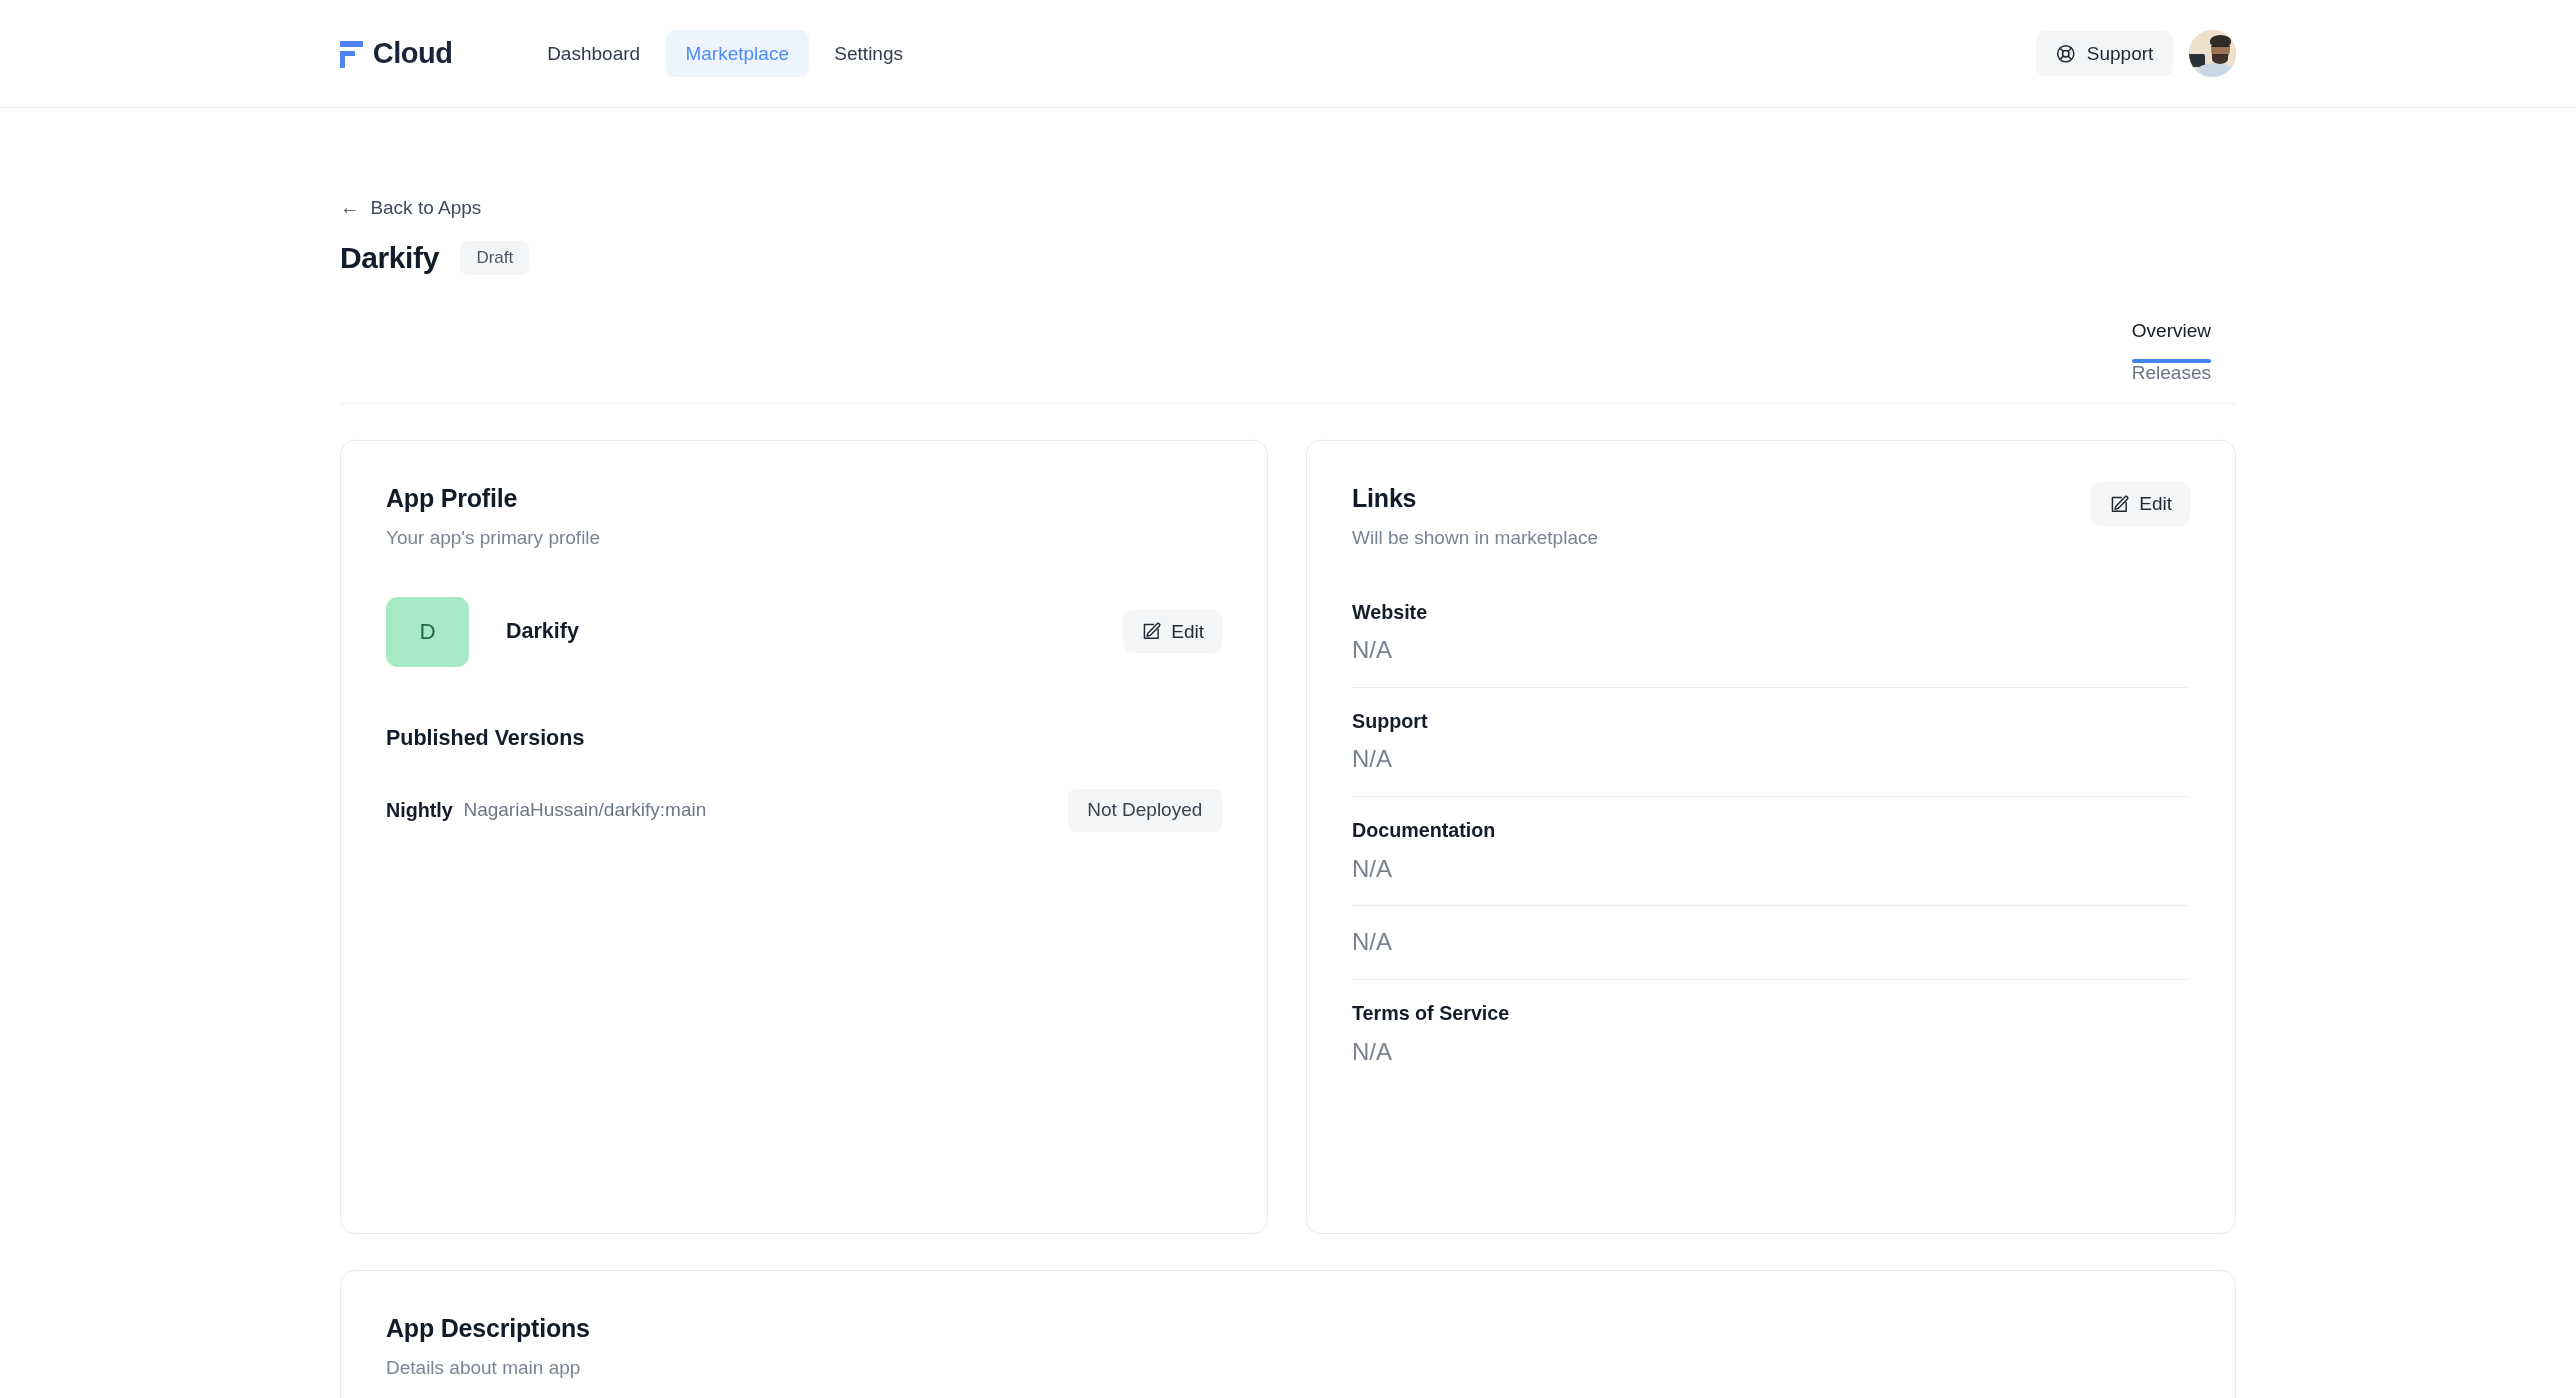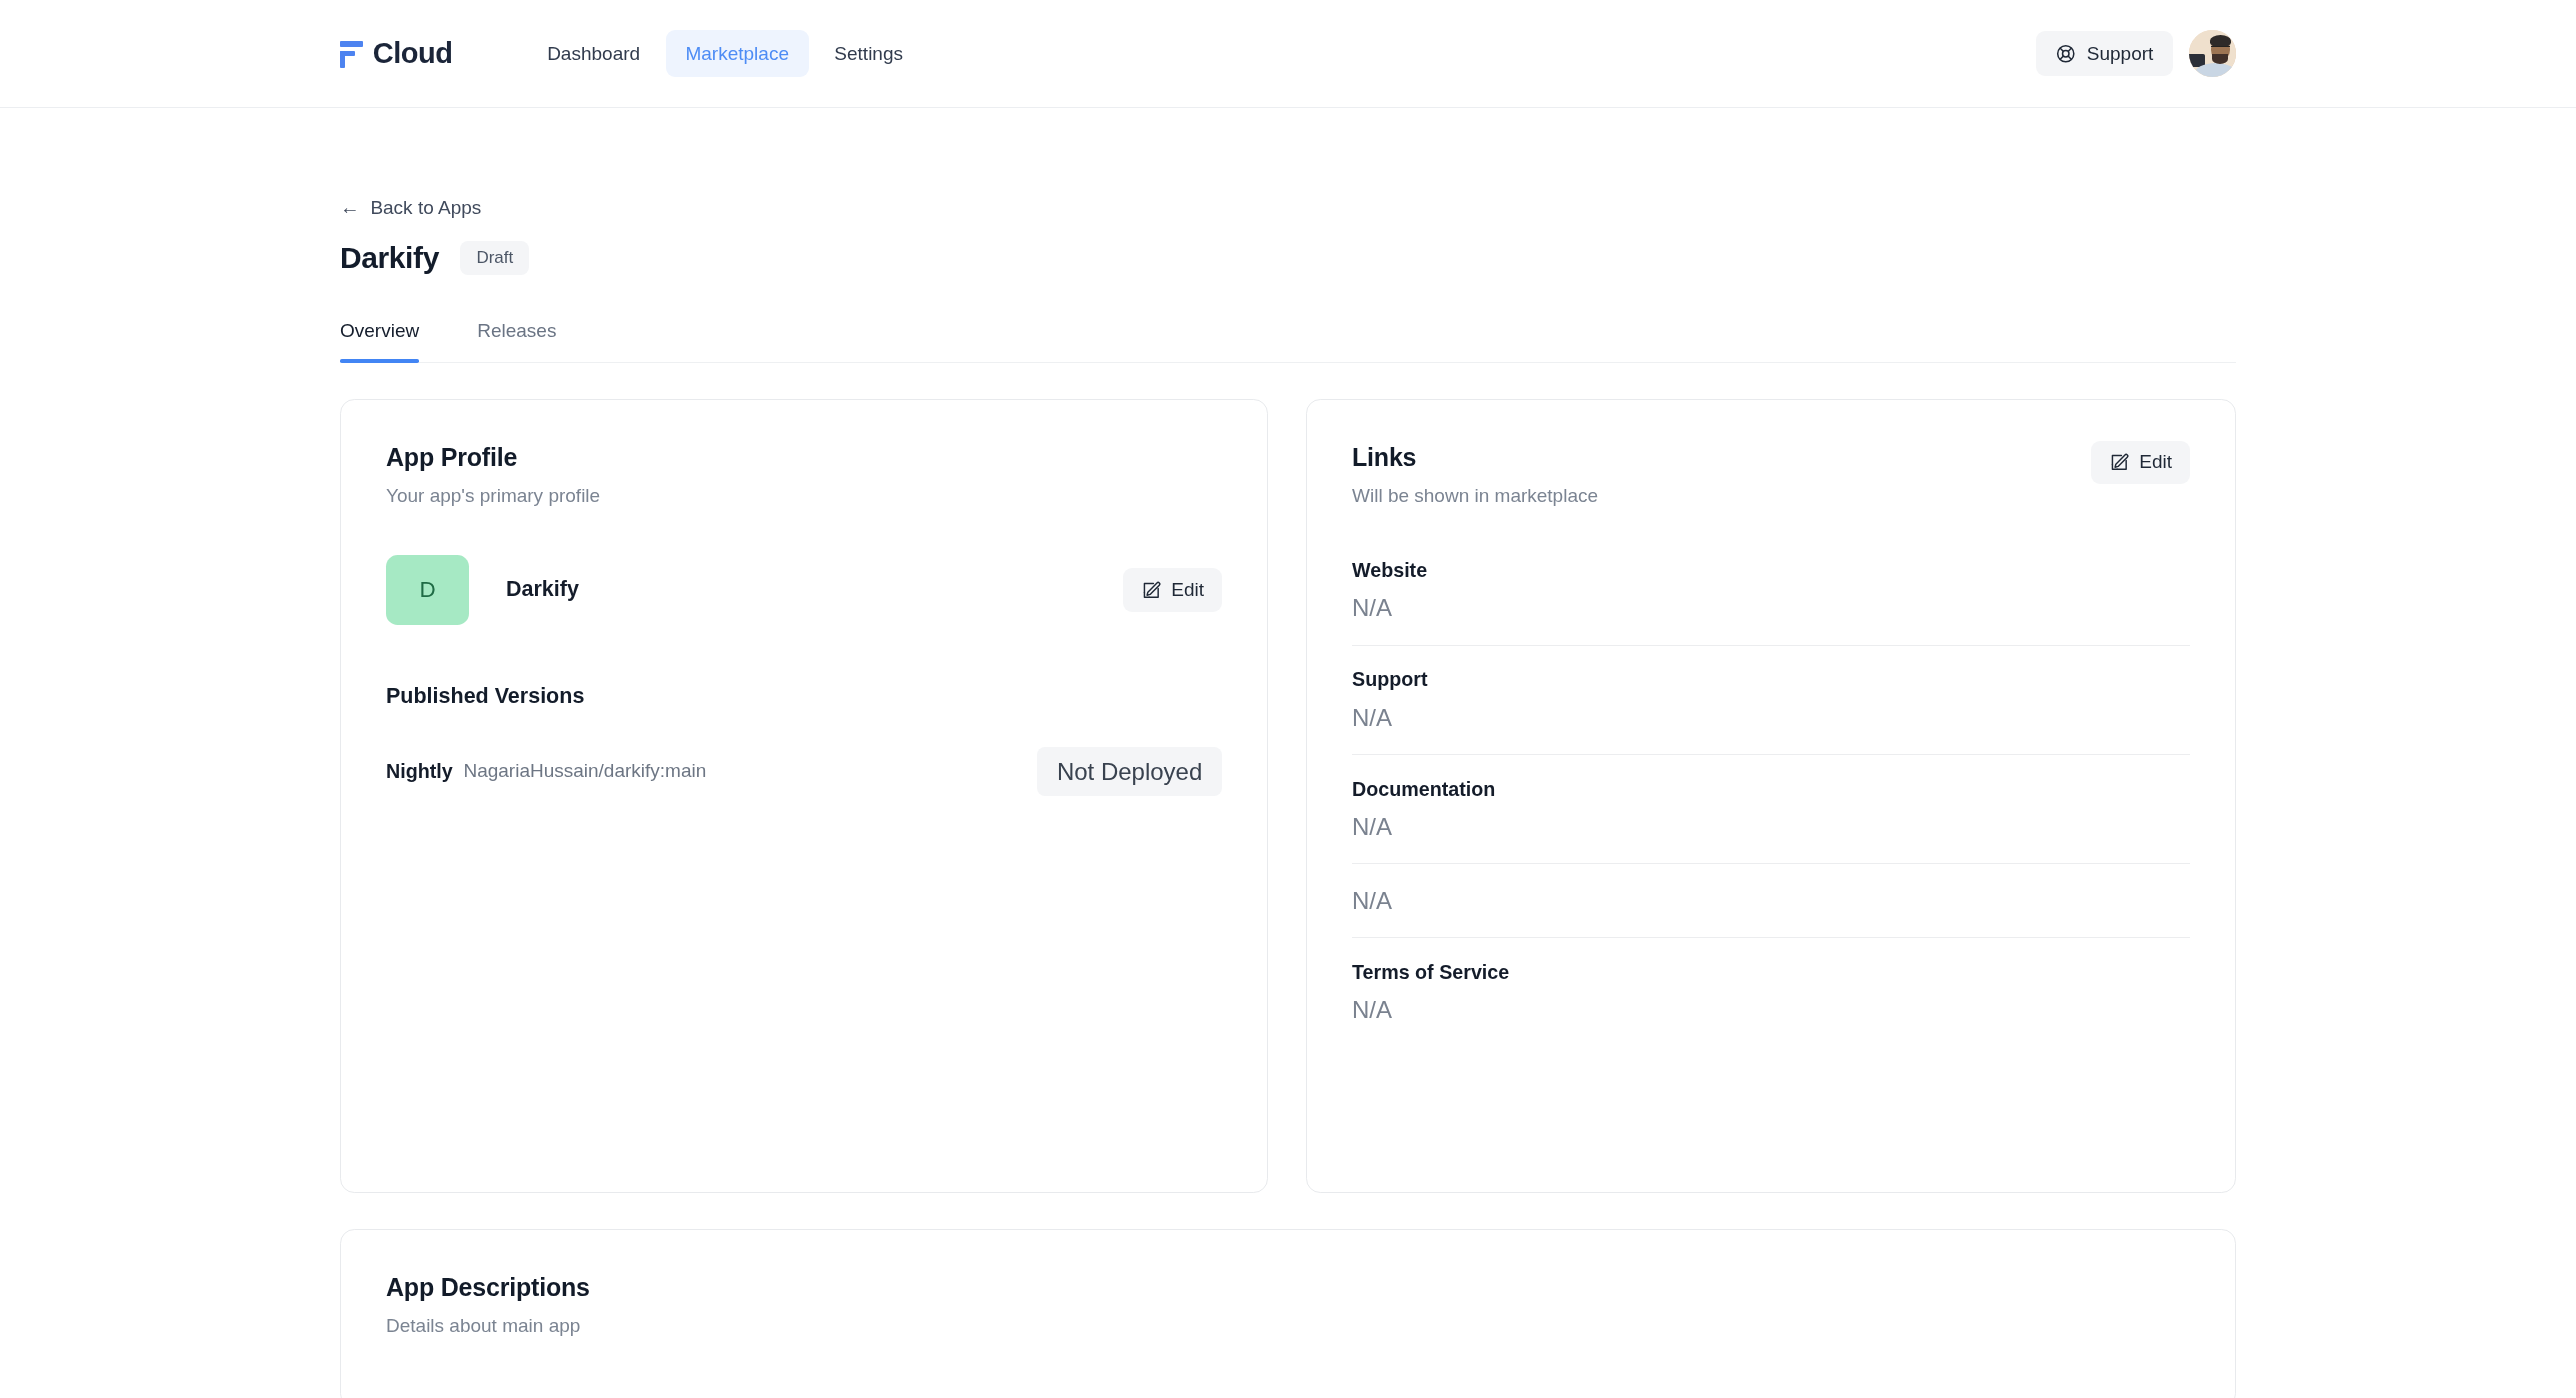--- a/index.html
+++ b/index.html
@@ -101,24 +101,25 @@
     font-size: 30px; font-weight: bold; color: #131c2b; letter-spacing: -0.4px;
   }
   .status-badge {
     background: #f4f5f7; color: #4c5666;
     font-size: 17px;
     border-radius: 8px;
     padding: 7.2px 16px;
   }
 
   .tabs {
-    display: flex; align-items: flex-end; gap: 8px;
+    display: flex; align-items: flex-end; gap: 0;
     margin-top: 45px;
     border-bottom: 1.8px solid #eef0f2;
     position: relative;
+    flex-direction: column;
   }
   .tab {
     font-size: 19px; color: #6a7484;
     padding: 0 25px 19.7px 25px;
     cursor: pointer;
     position: relative;
   }
   .tab:first-child { padding-left: 0; }
   .tab.active { color: #141d2c; }
   .tab.active::after {
@@ -188,21 +189,21 @@
   .version-row {
     display: flex; align-items: center;
     margin-top: 38px;
   }
   .version-info { display: flex; flex-direction: row; gap: 10.7px; }
   .version-name { font-size: 19.7px; font-weight: bold; color: #141c2a; }
   .version-ref { font-size: 19px; color: #6d7684; }
   .deploy-badge {
     margin-left: auto;
     background: #f4f5f7; color: #39424f;
-    font-size: 24px;
+    font-size: 19px;
     border-radius: 8px;
     padding: 10.7px 19.7px;
     white-space: nowrap;
   }
 
   
   .links-list { margin-top: 52px; }
   .link-row {
     padding: 0 0 22.4px 0;
     border-bottom: 0.9px solid #ecedef;

